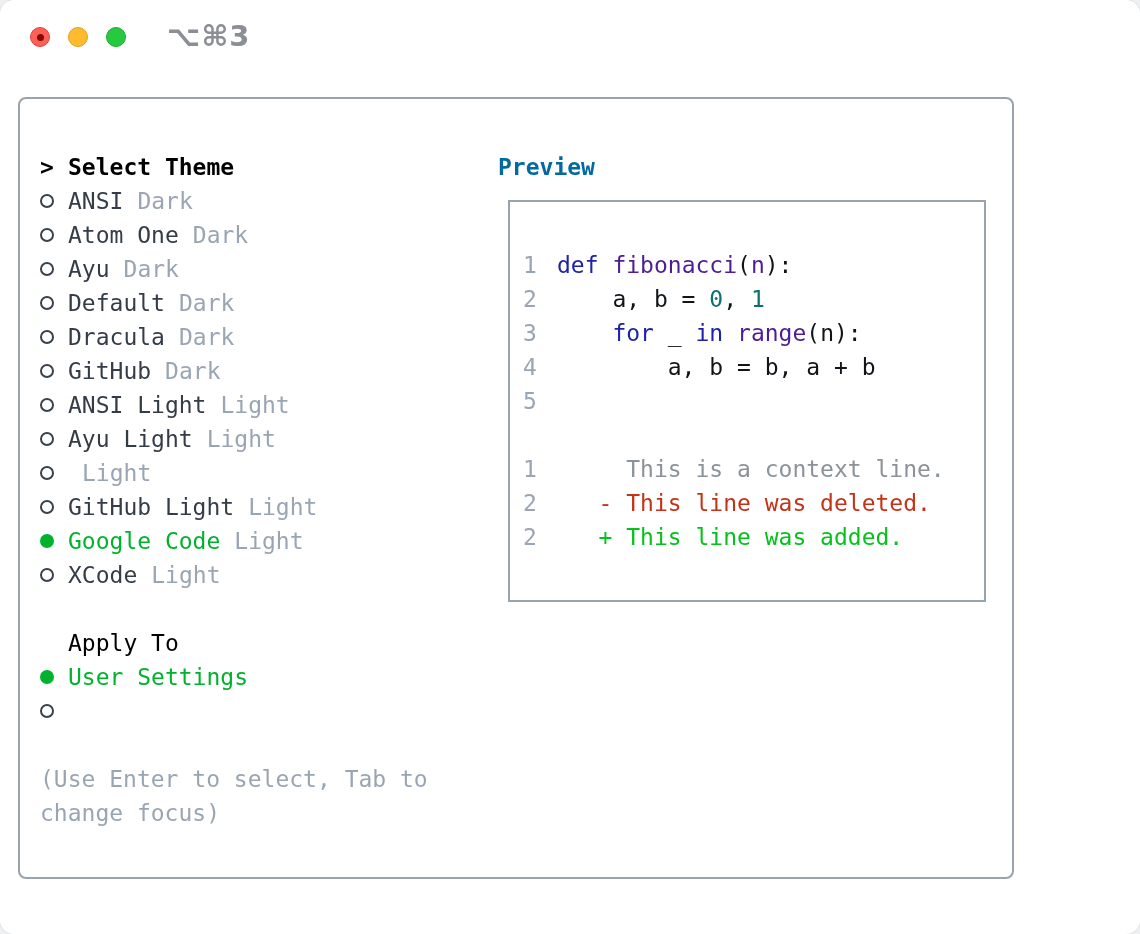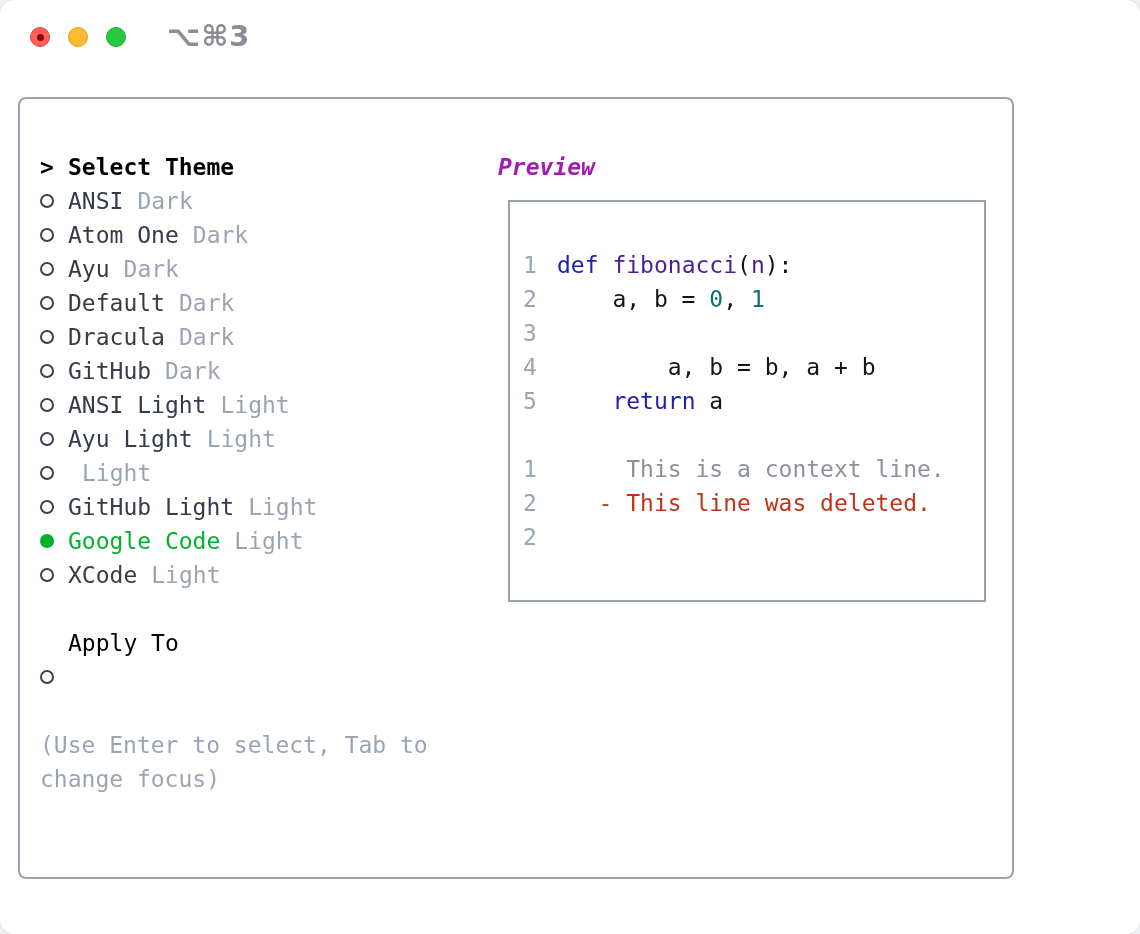--- a/index.html
+++ b/index.html
@@ -41,21 +41,21 @@
   .dot.filled{background:#00b22d;border-color:#00b22d;}
   .h1{color:#000;font-weight:bold;}
   .h2{color:#000;}
   .nm{color:#343c47;}
   .row.selected .nm{color:#00b22d;}
   .var{color:#9aa5b3;margin-left:14px;}
   .hint{color:#9aa5b3;}
   
   .preview-heading{
     position:absolute;left:478px;top:51px;height:34px;line-height:34px;
-    font-size:23px;font-weight:bold;color:#a21caf;font-style:italic;
+    font-size:23px;font-weight:bold;color:#0369a1;
   }
   .preview-box{
     position:absolute;left:488px;top:101px;width:478px;height:402px;
     border:2px solid #99a3ae;box-sizing:border-box;
     padding:46px 0 0 13px;overflow:hidden;background:#fff;
   }
   .crow{height:34px;display:flex;white-space:pre;font-size:23px;line-height:34px;}
   .ln{flex:0 0 34px;color:#9aa5b3;}
   .kw{color:#1e22a8;text-align:center;}
   .fn{color:#4c1d95;}
@@ -88,31 +88,32 @@
         <div class="row"><span class="mk"><span class="dot"></span></span><span class="nm">Dracula</span><span class="var">Dark</span></div>
         <div class="row"><span class="mk"><span class="dot"></span></span><span class="nm">GitHub</span><span class="var">Dark</span></div>
         <div class="row"><span class="mk"><span class="dot"></span></span><span class="nm">ANSI Light</span><span class="var">Light</span></div>
         <div class="row"><span class="mk"><span class="dot"></span></span><span class="nm">Ayu Light</span><span class="var">Light</span></div>
         <div class="row"><span class="mk"><span class="dot"></span></span><span class="var">Light</span></div>
         <div class="row"><span class="mk"><span class="dot"></span></span><span class="nm">GitHub Light</span><span class="var">Light</span></div>
         <div class="row selected"><span class="mk"><span class="dot filled"></span></span><span class="nm">Google Code</span><span class="var">Light</span></div>
         <div class="row"><span class="mk"><span class="dot"></span></span><span class="nm">XCode</span><span class="var">Light</span></div>
         <div class="row"></div>
         <div class="row"><span class="mk"></span><span class="h2">Apply To</span></div>
+        <div class="row selected"><span class="mk"><span class="dot filled"></span></span><span class="nm">User Settings</span></div>
         <div class="row"><span class="mk"><span class="dot"></span></span></div>
         <div class="row"></div>
         <div class="row hint">(Use Enter to select, Tab to</div>
         <div class="row hint">change focus)</div>
       </div>
     <div class="preview-heading">Preview</div>
     <div class="preview-box" id="preview-box">
         <div class="crow"><span class="ln">1</span><span class="code"><span class="kw">def</span><span class="pln"> </span><span class="fn">fibonacci</span><span class="pln">(</span><span class="fn">n</span><span class="pln">):</span></span></div>
         <div class="crow"><span class="ln">2</span><span class="code"><span class="pln">    a, b = </span><span class="lit">0</span><span class="pln">, </span><span class="lit">1</span></span></div>
-        <div class="crow"><span class="ln">3</span></div>
+        <div class="crow"><span class="ln">3</span><span class="code"><span class="pln">    </span><span class="kw">for</span><span class="pln"> _ </span><span class="kw">in</span><span class="pln"> </span><span class="fn">range</span><span class="pln">(n):</span></span></div>
         <div class="crow"><span class="ln">4</span><span class="code"><span class="pln">        a, b = b, a + b</span></span></div>
-        <div class="crow"><span class="ln">5</span><span class="code"><span class="pln">    </span><span class="kw">return</span><span class="pln"> a</span></span></div>
+        <div class="crow"><span class="ln">5</span></div>
         <div class="crow"><span class="ln"></span><span class="code"></span></div>
         <div class="crow"><span class="ln">1</span><span class="code"><span class="ctx">     This is a context line.</span></span></div>
         <div class="crow"><span class="ln">2</span><span class="code"><span class="del">   - This line was deleted.</span></span></div>
-        <div class="crow"><span class="ln">2</span></div>
+        <div class="crow"><span class="ln">2</span><span class="code"><span class="add">   + This line was added.</span></span></div>
       </div>
   </div>
 </div>
 
 </body></html>

